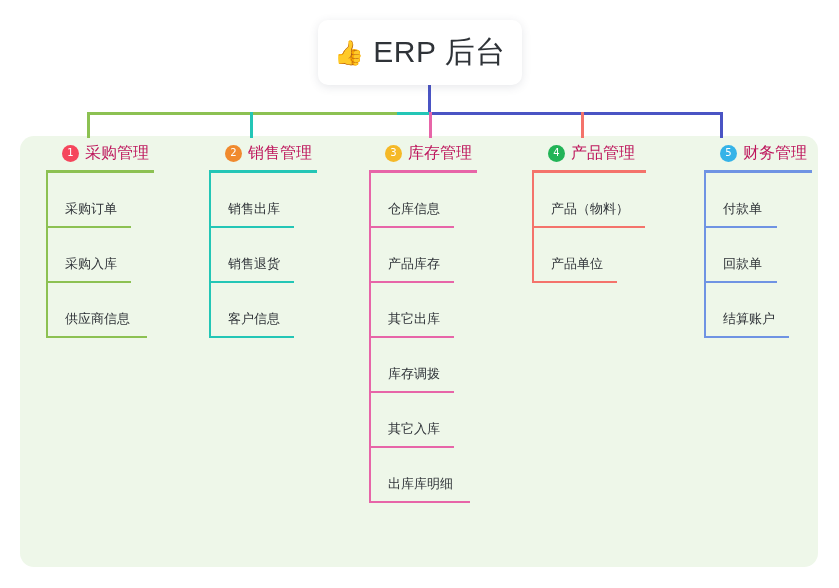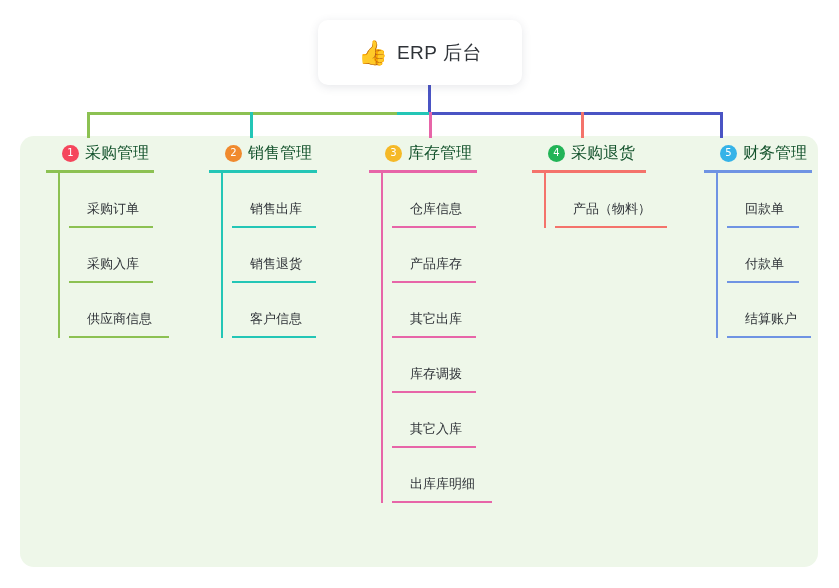--- a/index.html
+++ b/index.html
@@ -14,21 +14,21 @@
   
   .title-card{
     position:absolute;left:318px;top:20px;width:204px;height:65px;
     background:#ffffff;border-radius:10px;
     box-shadow:0 2px 10px rgba(60,70,90,.13);
     display:flex;align-items:center;justify-content:center;
     z-index:6;
   }
   .title-inner{display:flex;align-items:center;gap:9px;}
   .title-emoji{font-size:24px;line-height:1;}
-  .title-text{font-size:19px;color:#2f3338;letter-spacing:.5px;white-space:nowrap;}
+  .title-text{font-size:30px;color:#2f3338;letter-spacing:.5px;white-space:nowrap;}
 
   
   .conn{position:absolute;z-index:2;}
   .v-stem{left:428px;top:85px;width:3px;height:29px;background:#4a54c4;}
   .h-bar{top:112px;height:3px;}
   .drop{position:absolute;top:112px;width:3px;height:26px;z-index:3;}
 
   
   .panel{
     position:absolute;left:20px;top:136px;width:798px;height:431px;
@@ -38,24 +38,24 @@
   
   .cols{position:absolute;left:20px;top:136px;width:798px;height:431px;z-index:4;}
   .col{position:absolute;top:0;}
   .col-head{display:flex;align-items:center;gap:6px;height:34px;padding-left:20px;}
   .badge{
     width:17px;height:17px;border-radius:50%;
     display:flex;align-items:center;justify-content:center;
     color:#fff;font-size:10px;line-height:1;flex:0 0 auto;
     font-family:"DejaVu Sans",sans-serif;
   }
-  .col-title{font-size:16px;color:#14532d;white-space:nowrap;}
+  .col-title{font-size:16px;color:#be185d;white-space:nowrap;}
   .col-rule{height:3px;margin-left:4px;}
 
-  .items{position:relative;margin-left:16px;padding-left:11px;}
+  .items{position:relative;margin-left:4px;padding-left:1px;}
   .items:before{
     content:"";position:absolute;left:0;top:0;bottom:0;width:2px;
     background:var(--c);
   }
   .item{position:relative;height:55px;}
   .item-label{
     position:absolute;left:18px;bottom:10px;
     font-size:13px;color:#2f3338;white-space:nowrap;
   }
   .item-rule{
@@ -162,46 +162,50 @@
           </div>
           <div class="item">
             <span class="item-label">出库库明细</span>
             <div class="item-rule" style="width: 100px; background: rgb(231, 101, 168);"></div>
           </div>
         </div>
       </div>
       <div class="col" style="left: 508px; --c: #f4736b;">
         <div class="col-head">
           <span class="badge" style="background: rgb(34, 180, 87);">4</span>
-          <span class="col-title">采购退货</span>
+          <span class="col-title">产品管理</span>
         </div>
         <div class="col-rule" style="width: 114px; background: rgb(244, 115, 107);"></div>
         <div class="items" style="--c: #f4736b;">
           <div class="item">
             <span class="item-label">产品（物料）</span>
             <div class="item-rule" style="width: 112px; background: rgb(244, 115, 107);"></div>
           </div>
+          <div class="item">
+            <span class="item-label">产品单位</span>
+            <div class="item-rule" style="width: 84px; background: rgb(244, 115, 107);"></div>
+          </div>
         </div>
       </div>
       <div class="col" style="left: 680px; --c: #6f93e3;">
         <div class="col-head">
           <span class="badge" style="background: rgb(53, 179, 232);">5</span>
           <span class="col-title">财务管理</span>
         </div>
         <div class="col-rule" style="width: 108px; background: rgb(111, 147, 227);"></div>
         <div class="items" style="--c: #6f93e3;">
           <div class="item">
+            <span class="item-label">付款单</span>
+            <div class="item-rule" style="width: 72px; background: rgb(111, 147, 227);"></div>
+          </div>
+          <div class="item">
             <span class="item-label">回款单</span>
             <div class="item-rule" style="width: 72px; background: rgb(111, 147, 227);"></div>
           </div>
           <div class="item">
-            <span class="item-label">付款单</span>
-            <div class="item-rule" style="width: 72px; background: rgb(111, 147, 227);"></div>
-          </div>
-          <div class="item">
             <span class="item-label">结算账户</span>
             <div class="item-rule" style="width: 84px; background: rgb(111, 147, 227);"></div>
           </div>
         </div>
       </div>
     </div>
 
 </div>
 
 </body></html>

